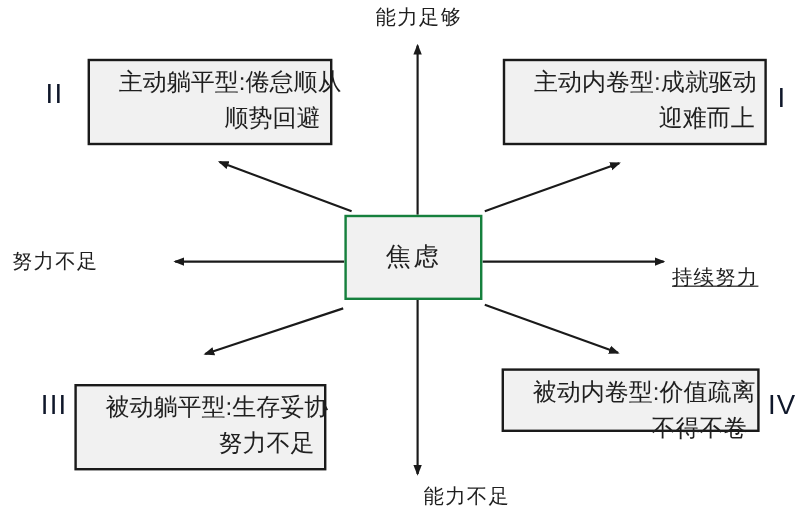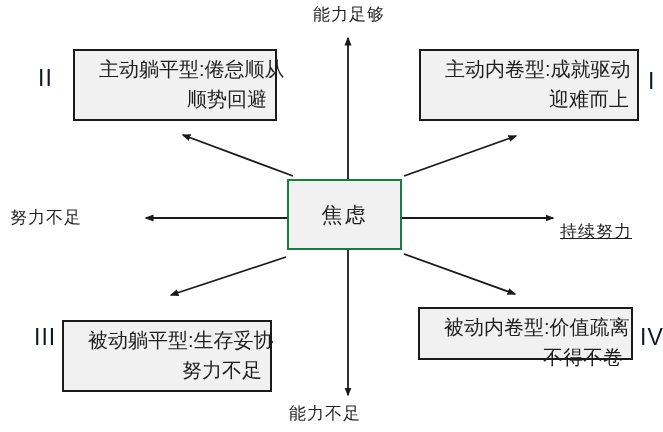--- a/index.html
+++ b/index.html
@@ -50,21 +50,21 @@
     text-align: center;
     letter-spacing: 2px;
   }
   .axis-label {
     position: absolute;
     font-size: 17px;
     white-space: nowrap;
     letter-spacing: 1px;
   }
   .axis-top    { left: 289px; top: 3px;   width: 120px; text-align: center; }
-  .axis-bottom { left: 289px; top: 402px; width: 120px; text-align: left; }
+  .axis-bottom { left: 305px; top: 402px; width: 120px; text-align: right; }
   .axis-left   { left: 10px;  top: 206px; width: 90px;  text-align: left; }
   .axis-right  { left: 560px; top: 220px; width: 95px;  text-align: left; text-decoration: underline; }
   .numeral {
     position: absolute;
     font-size: 23px;
     color: #0f172a;
     letter-spacing: 1px;
   }
   .numeral-ii  { left: 38px;  top: 65px; }
   .numeral-i   { left: 648px; top: 68px; }

